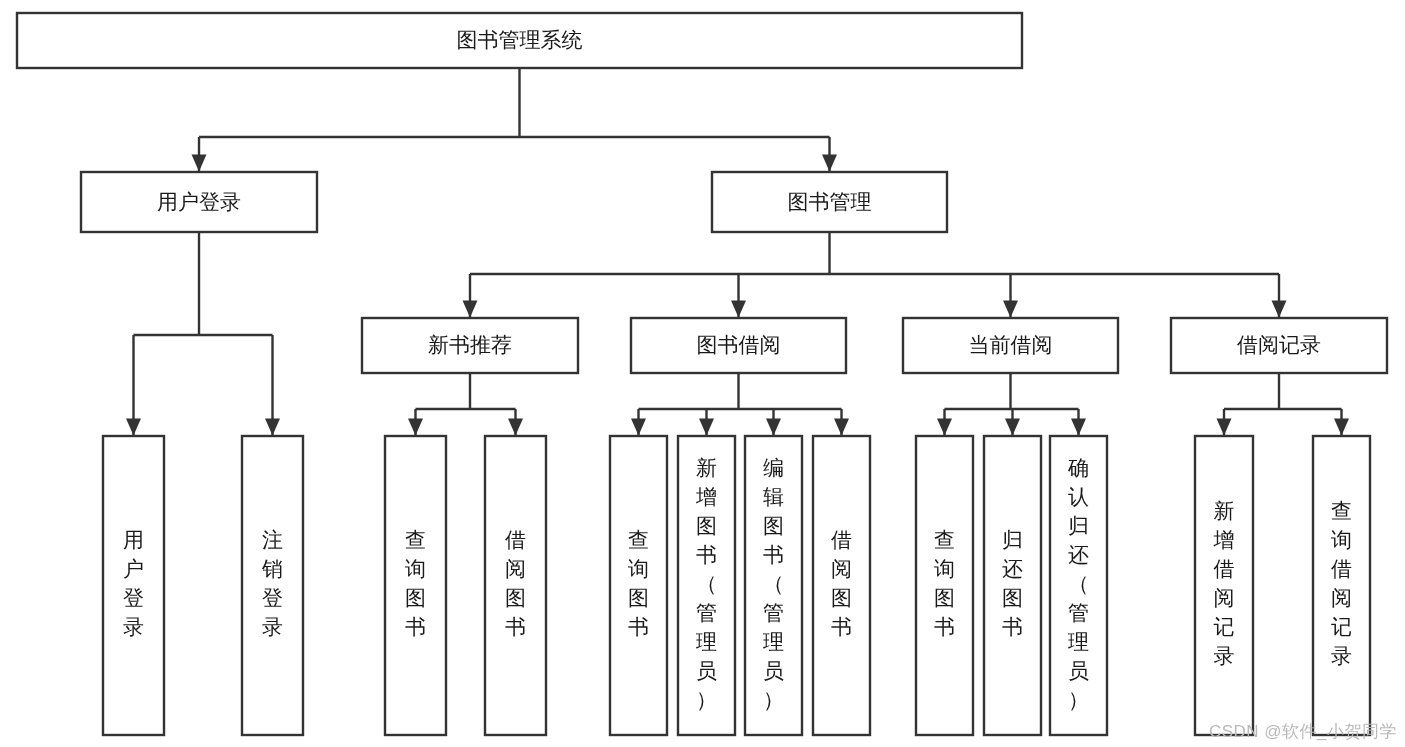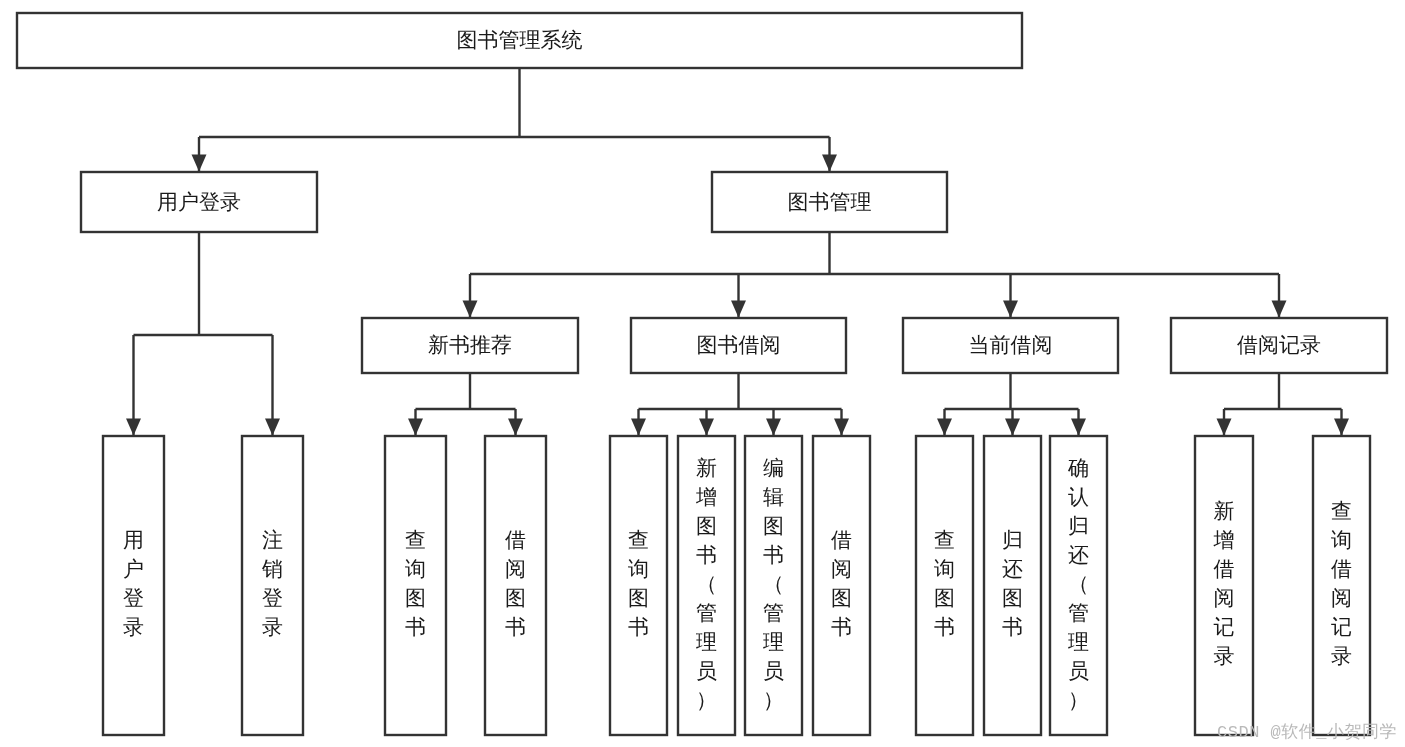--- a/index.html
+++ b/index.html
@@ -50,21 +50,21 @@
     fill: none;
   }
   .arrow-head {
     fill: #333333;
     stroke: none;
   }
   .watermark {
     position: absolute;
     right: 8px;
     bottom: 4px;
-    font-family: Liberation Mono, monospace;
+    font-family: Liberation Sans, sans-serif;
     font-size: 17px;
     color: #b9b9b9;
     letter-spacing: 0.5px;
     white-space: nowrap;
     user-select: none;
   }
 </style>
 </head>
 <body>
 

